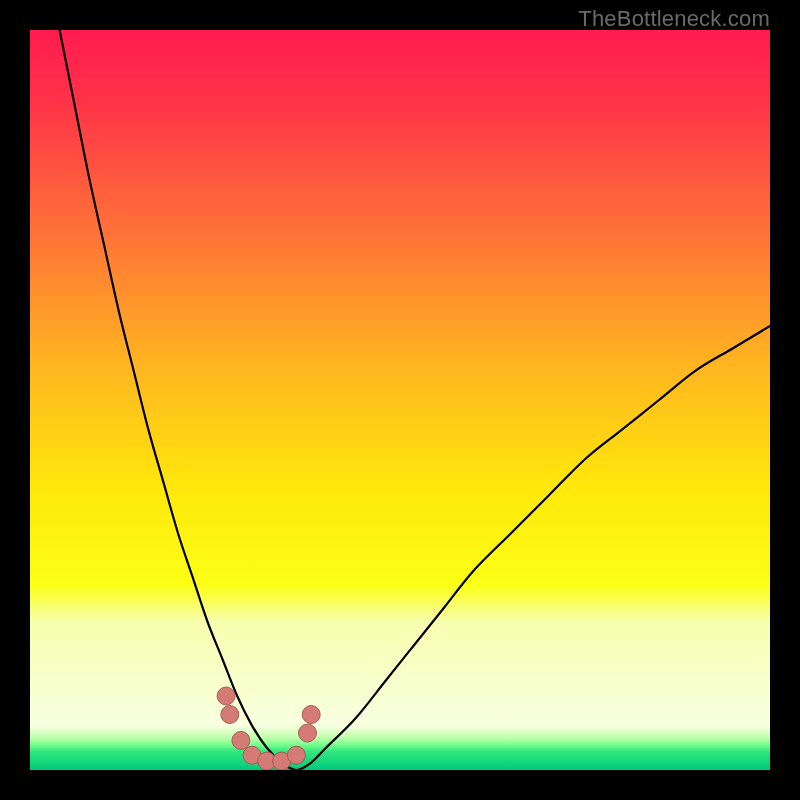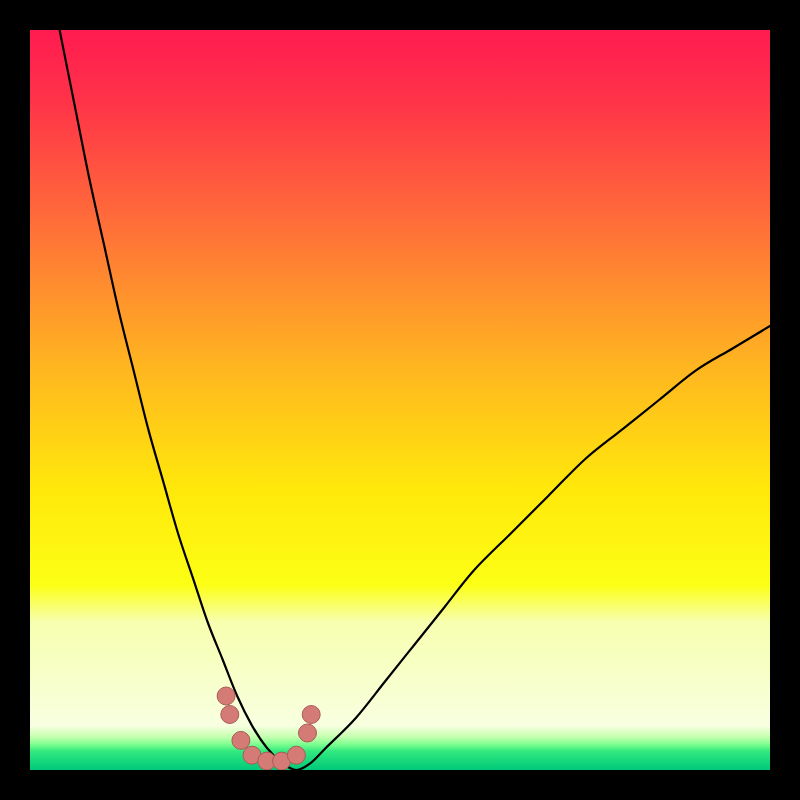--- a/index.html
+++ b/index.html
@@ -46,20 +46,21 @@
     width: 740px;
     height: 740px;
     overflow: visible;
   }
 </style>
 </head>
 <body>
 
 <div class="frame">
 
+  <div class="watermark">TheBottleneck.com</div>
 
   <div class="plot-area">
 
     <svg class="gradient-bg" viewBox="0 0 740 740" preserveAspectRatio="none">
       <defs>
         <linearGradient id="bg-grad" x1="0" y1="0" x2="0" y2="1">
             <stop offset="0%" stop-color="#ff1b50"></stop>
             <stop offset="10%" stop-color="#ff3448"></stop>
             <stop offset="25%" stop-color="#ff6a3a"></stop>
             <stop offset="45%" stop-color="#ffb421"></stop>

